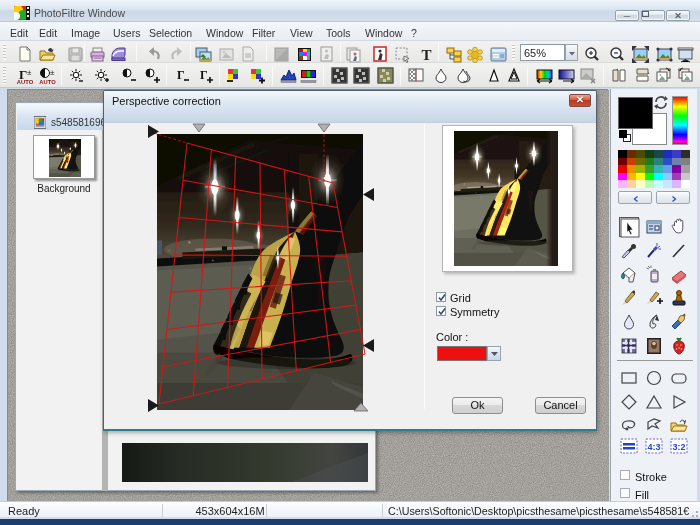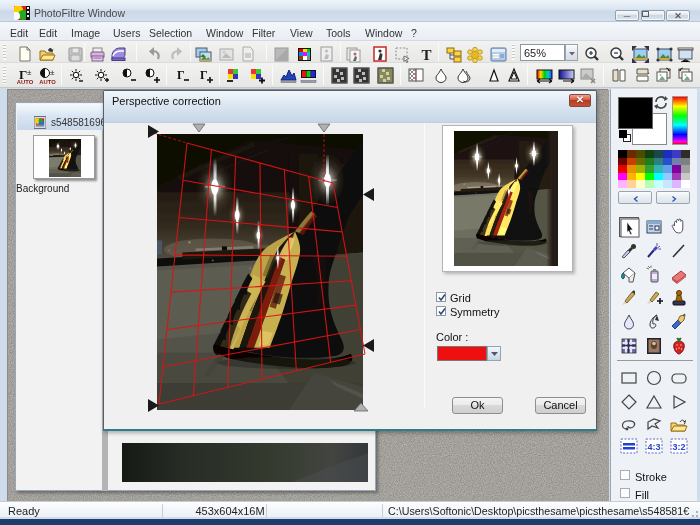--- a/index.html
+++ b/index.html
@@ -29,21 +29,21 @@
 .ico svg{position:absolute;left:0;top:0;}
 
 
 .workspace{position:absolute;left:7px;top:89px;width:601px;height:412px;background:#aaa7a2;border-top:1px solid #8a8a88;border-left:1px solid #8a8a88;}
 
 
 .imgwin{position:absolute;left:7px;top:12px;width:361px;height:389px;background:#f2f2f2;border:1px solid #98a8ba;box-shadow:2px 2px 3px rgba(0,0,0,.35);}
 .imgwin .t{position:absolute;left:1px;top:1px;right:1px;height:26px;background:linear-gradient(#f5f9fd,#d8e4f2 50%,#c8d8ea);}
 .imgwin .tt{position:absolute;left:34px;top:13px;font-size:10px;color:#333;}
 .thumbbox{position:absolute;left:17px;top:32px;width:62px;height:44px;background:#fff;border:1px solid #9a9a9a;box-shadow:2px 2px 2px rgba(0,0,0,.4);}
-.bglabel{position:absolute;left:0px;top:80px;width:96px;text-align:left;font-size:10px;color:#222;}
+.bglabel{position:absolute;left:0px;top:80px;width:96px;text-align:center;font-size:10px;color:#222;}
 
 
 .palette{position:absolute;left:610px;top:89px;width:87px;height:412px;background:#eef1f5;border-left:1px solid #9aa6b2;}
 .pal-cell{position:absolute;width:9px;height:8px;}
 .tool{position:absolute;width:20px;height:20px;}
 .navbtn{position:absolute;width:34px;height:13px;border:1px solid #9aa5b1;border-radius:2px;background:linear-gradient(#fcfdfe,#e8edf2 50%,#dde4ea);}
 
 
 .dialog{position:absolute;left:103px;top:90px;width:494px;height:341px;background:#f0f0f0;border:1px solid #56606c;border-bottom:2px solid #2e7d8a;border-radius:2px 2px 0 0;box-shadow:1px 2px 4px rgba(0,0,0,.3);}
 .dlg-title{position:absolute;left:0;top:0;width:100%;height:32px;background:linear-gradient(#f3f7fb,#dbe6f1 45%,#c7d6e6);border-bottom:1px solid #c2cedb;border-radius:2px 2px 0 0;}

